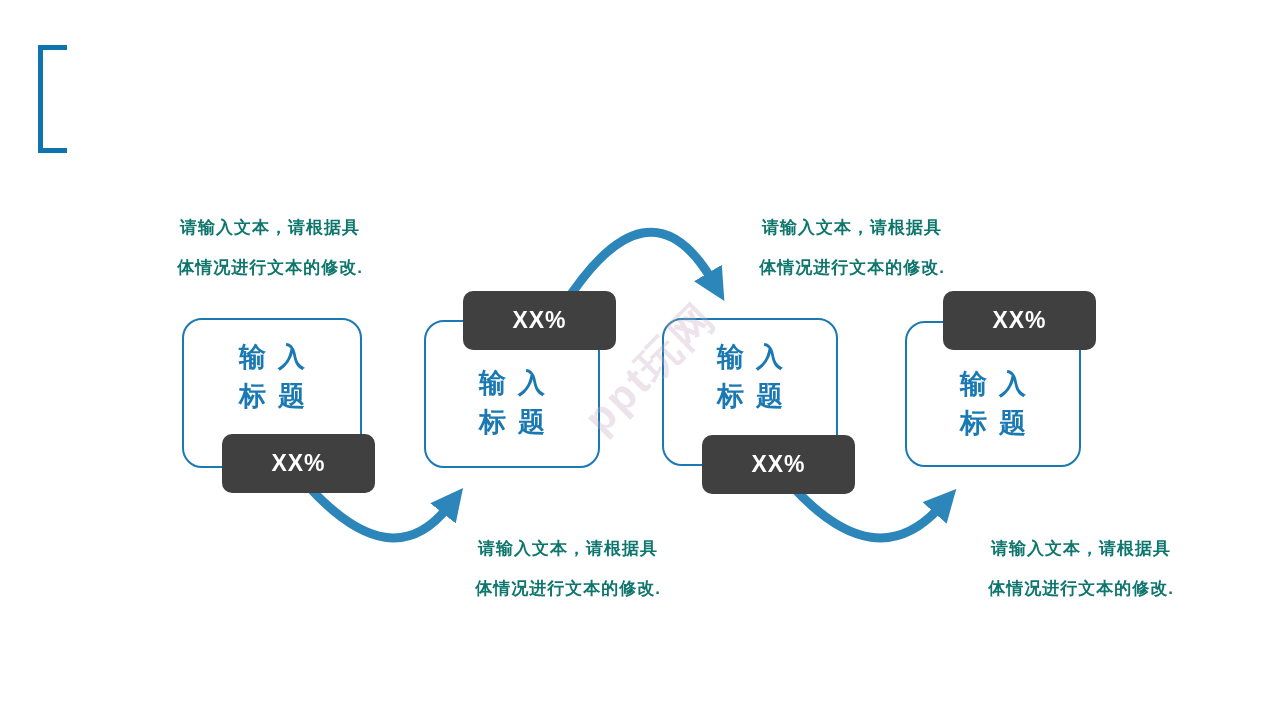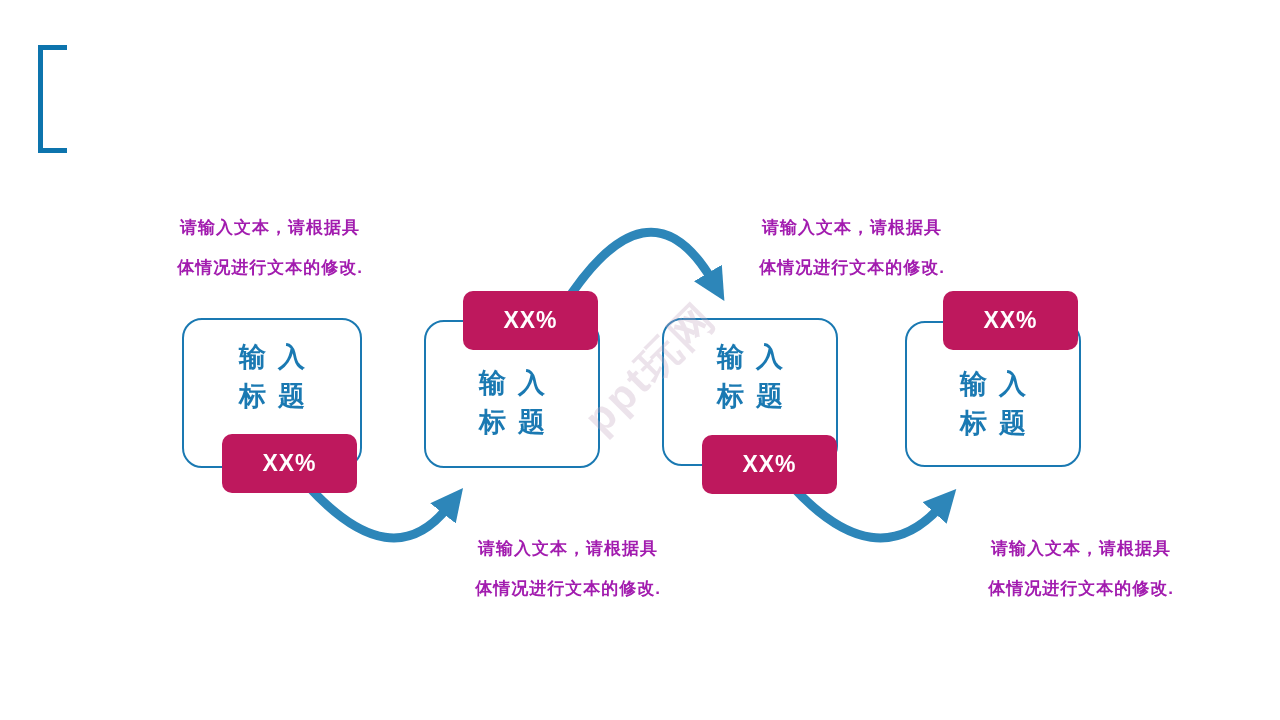--- a/index.html
+++ b/index.html
@@ -11,21 +11,21 @@
   .title-bracket{
     position:absolute;left:38px;top:45px;width:24px;height:98px;
     border-left:5px solid #0d74ad;border-top:5px solid #0d74ad;border-bottom:5px solid #0d74ad;
   }
   .page-title{
     position:absolute;left:62px;top:76px;margin:0;
     font-size:31px;font-weight:bold;letter-spacing:7px;color:#3c4147;
   }
   
   .caption{
-    position:absolute;text-align:center;color:#a21caf;
+    position:absolute;text-align:center;color:#0f766e;
     font-size:17px;font-weight:bold;line-height:40px;letter-spacing:1px;z-index:2;
   }
   .c1{left:158px;top:208px;width:224px;}
   .c2{left:738px;top:208px;width:228px;}
   .c3{left:452px;top:529px;width:232px;}
   .c4{left:966px;top:529px;width:230px;}
   
   .stepbox{
     position:absolute;background:#ffffff;border:2px solid #1a79b2;border-radius:20px;z-index:1;
   }
@@ -34,21 +34,21 @@
   .b3{left:662px;top:318px;width:172px;height:144px;}
   .b4{left:905px;top:321px;width:172px;height:142px;}
   .steptitle{
     text-align:center;color:#1a79b2;font-weight:bold;font-size:27px;
     line-height:39px;letter-spacing:12px;text-indent:12px;
   }
   .text-high{padding-top:18px;}
   .text-low{padding-top:42px;}
   
   .badge{
-    position:absolute;width:135px;height:59px;background:#be185d;border-radius:10px;
+    position:absolute;width:153px;height:59px;background:#404040;border-radius:10px;
     color:#ffffff;font-weight:bold;font-size:23px;letter-spacing:1px;
     text-align:center;line-height:59px;z-index:4;
   }
   .g1{left:222px;top:434px;}
   .g2{left:463px;top:291px;}
   .g3{left:702px;top:435px;}
   .g4{left:943px;top:291px;}
   
   .arrows{position:absolute;left:0;top:0;z-index:3;pointer-events:none;}
   .arc{fill:none;stroke:#2d86b9;stroke-width:9;}

